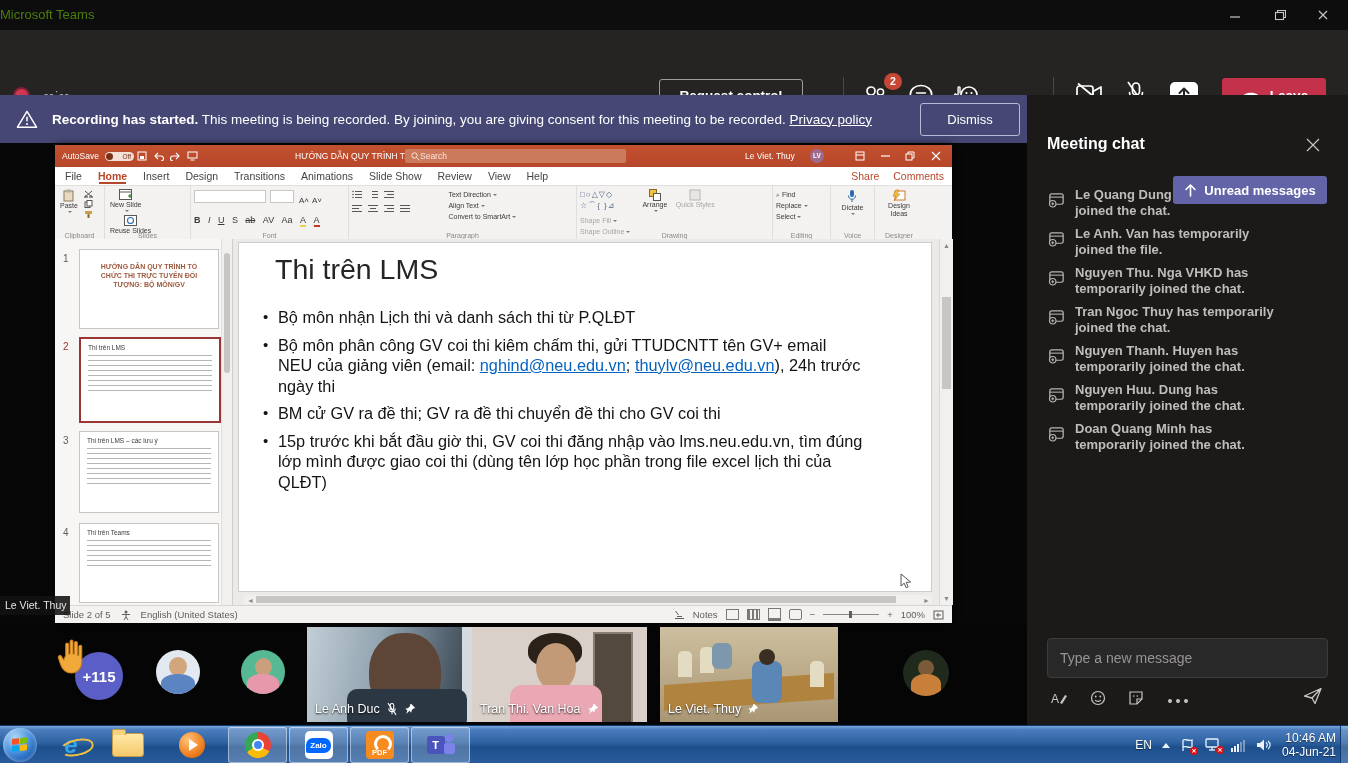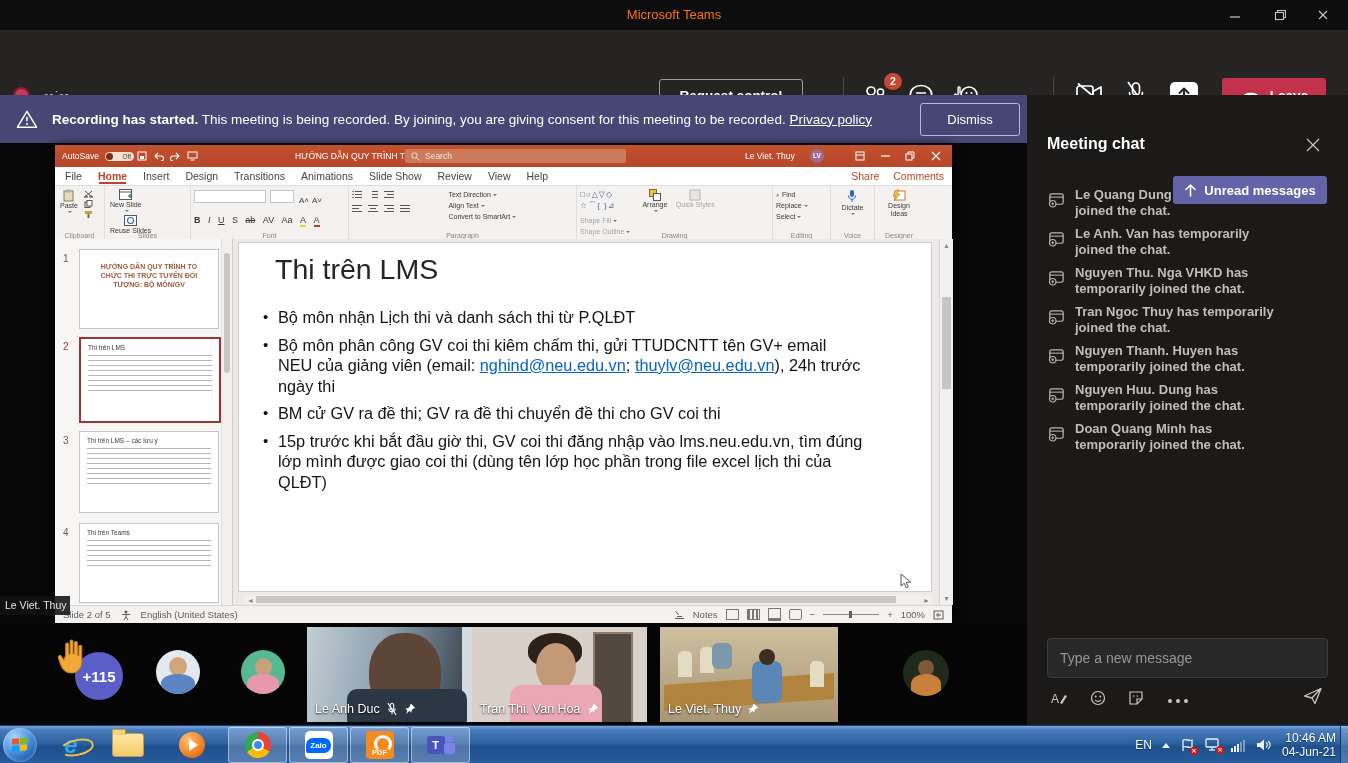--- a/index.html
+++ b/index.html
@@ -3,21 +3,21 @@
 <meta charset="utf-8">
 <style>
   html,body{margin:0;padding:0;background:#000;}
   #screen{position:relative;width:1348px;height:763px;overflow:hidden;
     font-family:"Liberation Sans",sans-serif;background:#000;}
   .abs{position:absolute;}
   svg{display:block;}
 
   
   #titlebar{left:0;top:0;width:1348px;height:30px;background:#0d0d0d;}
-  #titlebar .t{width:100%;text-align:center;line-height:30px;font-size:13px;color:#f97316;}
+  #titlebar .t{width:100%;line-height:30px;font-size:13px;color:#4d7c0f;}
   .wc{top:8px;width:14px;height:14px;}
 
   
   #toolbar{left:0;top:30px;width:1348px;height:65px;background:#252423;}
   #recdot{left:13px;top:57px;width:13px;height:13px;border-radius:50%;
     background:#cf3652;border:2px solid #7e2136;}
   #timer{left:44px;top:56px;font-size:13px;color:#a8a6a4;letter-spacing:1px;}
   #reqctl{left:659px;top:49px;width:142px;height:32px;border:1px solid #9e9c9a;border-radius:3px;
     color:#fff;font-size:13.5px;font-weight:600;text-align:center;line-height:32px;background:transparent;}
   .tdiv{top:47px;width:1px;height:36px;background:#4a4846;}
@@ -40,21 +40,21 @@
 
   
   #stage{left:0;top:143px;width:1027px;height:482px;background:#070707;}
   #ppt{left:55px;top:2px;width:897px;height:478px;background:#f3f2f1;box-shadow:0 0 8px rgba(0,0,0,.8);}
   #ppt-title{left:0;top:0;width:897px;height:22px;background:linear-gradient(#c2512f,#b7472a);color:#fff;}
   #ppt-title .mini{font-size:8.5px;color:#fff;}
   #autosave-pill{left:50px;top:7px;width:26px;height:9px;border-radius:5px;background:#f3e0d7;
     font-size:6.5px;color:#7a2f16;text-align:right;padding-right:3px;line-height:9px;}
   #autosave-pill i{position:absolute;left:1px;top:1px;width:7px;height:7px;border-radius:50%;background:#7a2f16;}
   #ppt-search{left:350px;top:4px;width:215px;height:14px;background:#cc7a5c;border-radius:2px;
-    display:flex;align-items:center;gap:5px;padding-left:6px;}
+    display:flex;align-items:center;padding-left:6px;}
   #ppt-search span{font-size:8.5px;color:#f8e4da;}
   #lv-av{left:755px;top:4px;width:14px;height:14px;border-radius:50%;background:#9e6b8f;
     font-size:6.5px;color:#fff;text-align:center;line-height:14px;font-weight:700;}
   #ppt-menu{left:0;top:22px;width:897px;height:19px;background:#fff;border-bottom:1px solid #e1dfdd;
     display:flex;align-items:center;padding-left:10px;box-sizing:border-box;}
   #ppt-menu .mi{font-size:10.5px;color:#444;margin-right:16px;white-space:nowrap;}
   #ppt-menu .mi.active{color:#b7472a;font-weight:700;box-shadow:0 3px 0 -1px #b7472a;}
   #ppt-menu .right{margin-left:auto;display:flex;align-items:center;gap:14px;padding-right:8px;}
   #ppt-menu .right span{font-size:10.5px;color:#b7472a;}
 
@@ -717,21 +717,21 @@
           </svg>
         <div class="et">Le Quang Dung has temporarily joined the chat.</div>
       </div>
       <div class="ev">
         <svg width="19" height="19" viewBox="0 0 20 20">
             <rect x="3" y="4" width="14" height="11" rx="2" fill="none" stroke="#b8b6b4" stroke-width="1.3"></rect>
             <line x1="3" y1="7.5" x2="17" y2="7.5" stroke="#b8b6b4" stroke-width="1.1"></line>
             <circle cx="6" cy="14.5" r="3.4" fill="#1b1a19" stroke="#b8b6b4" stroke-width="1.2"></circle>
             <path d="M6 13v3M4.5 14.5h3" stroke="#b8b6b4" stroke-width="1.1"></path>
           </svg>
-        <div class="et">Le Anh. Van has temporarily joined the chat.</div>
+        <div class="et">Le Anh. Van has temporarily joined the file.</div>
       </div>
       <div class="ev">
         <svg width="19" height="19" viewBox="0 0 20 20">
             <rect x="3" y="4" width="14" height="11" rx="2" fill="none" stroke="#b8b6b4" stroke-width="1.3"></rect>
             <line x1="3" y1="7.5" x2="17" y2="7.5" stroke="#b8b6b4" stroke-width="1.1"></line>
             <circle cx="6" cy="14.5" r="3.4" fill="#1b1a19" stroke="#b8b6b4" stroke-width="1.2"></circle>
             <path d="M6 13v3M4.5 14.5h3" stroke="#b8b6b4" stroke-width="1.1"></path>
           </svg>
         <div class="et">Nguyen Thu. Nga VHKD has temporarily joined the chat.</div>
       </div>

